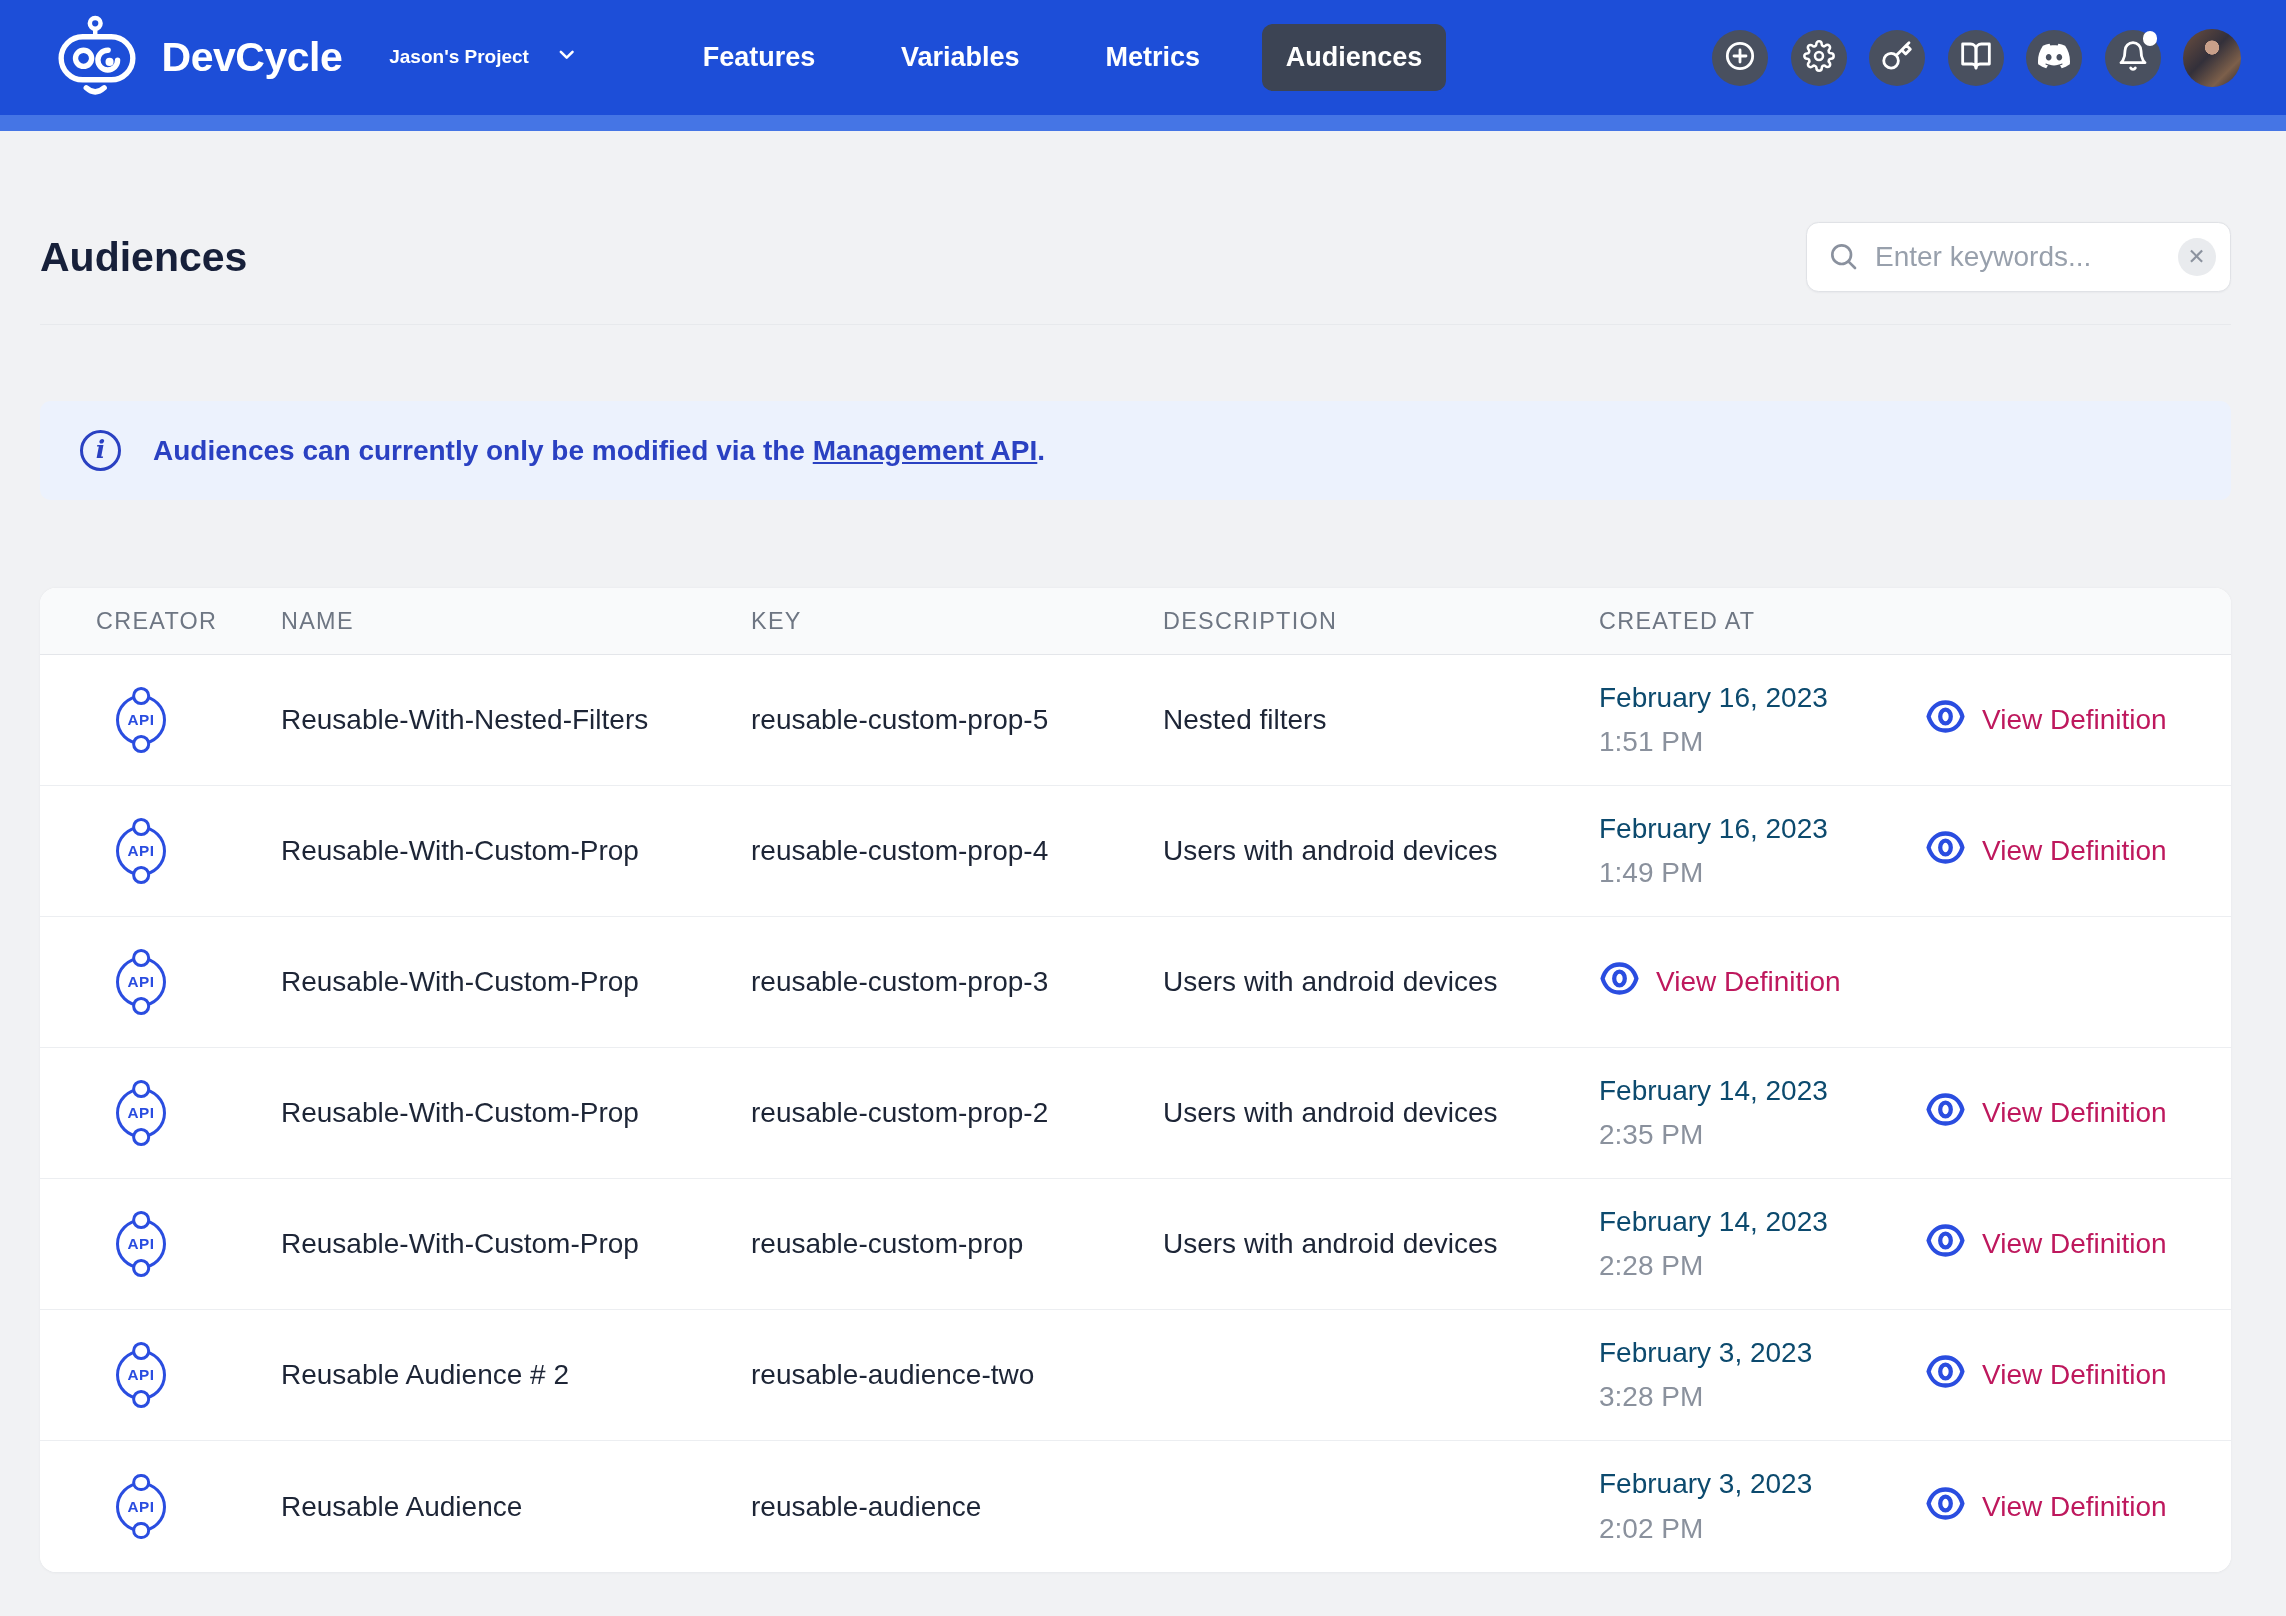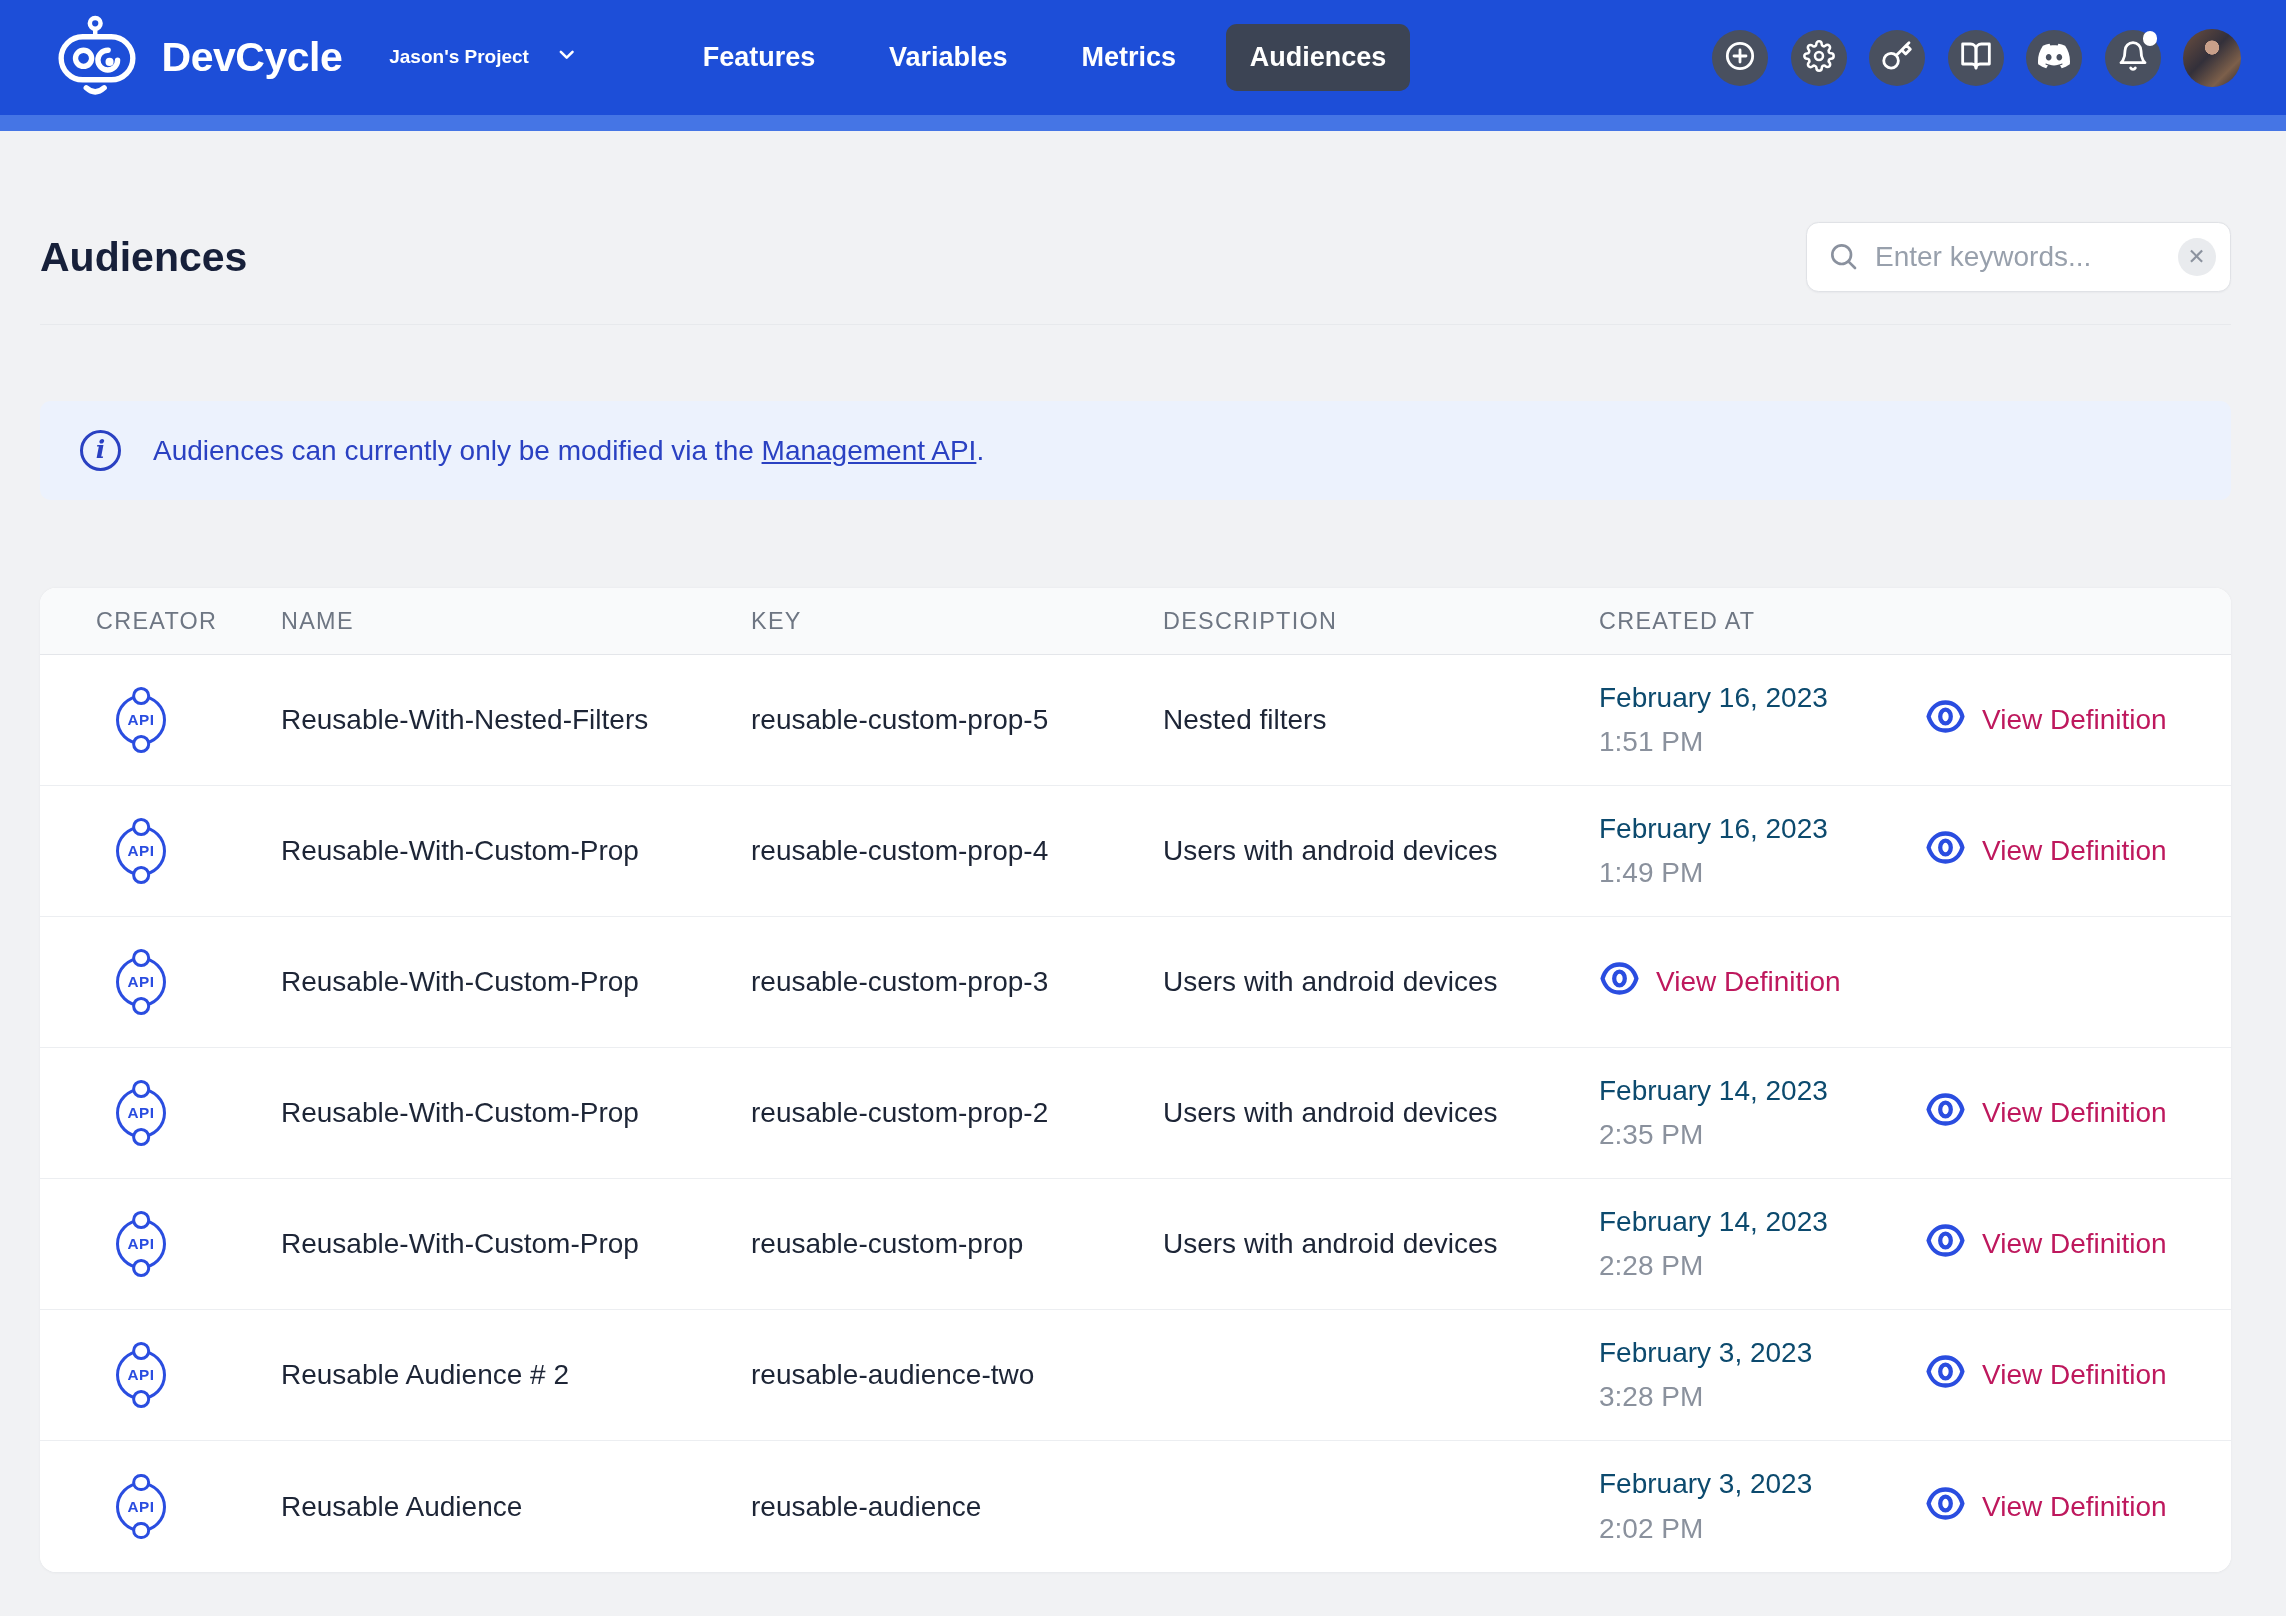--- a/index.html
+++ b/index.html
@@ -17,21 +17,21 @@
     padding:0 45px 0 54px;
   }
   .brand { display:flex; align-items:center; gap:21.6px; }
   .brand-text { color:#ffffff; font-size:41px; font-weight:bold; letter-spacing:-0.5px; }
   .project-selector {
     display:flex; align-items:center; gap:26px;
     background:none; border:none; cursor:pointer;
     color:#ffffff; font-family:inherit; font-size:19px; font-weight:600;
     margin-left:47px;
   }
-  nav.main-nav { display:flex; align-items:center; margin-left:74px; gap:0; }
+  nav.main-nav { display:flex; align-items:center; margin-left:74px; gap:12px; }
   .nav-item {
     color:#ffffff; font-size:27px; font-weight:600; text-decoration:none;
     padding:18px 23.4px; margin-left:27px; border-radius:10.8px; cursor:pointer;
     white-space:nowrap;
   }
   .nav-item.active { background:#3c4454; }
   .nav-actions { margin-left:auto; display:flex; align-items:center; gap:22.5px; }
   .icon-btn {
     width:56px; height:56px; border-radius:50%;
     background:#49505f; border:none; cursor:pointer;
@@ -84,21 +84,21 @@
     background:#ecf2fd;
     display:flex; align-items:center; padding:0 40px; gap:32px;
   }
   .info-icon {
     flex:none; width:41px; height:41px; border-radius:50%;
     border:3.6px solid #2a41c2; color:#2a41c2;
     display:flex; align-items:center; justify-content:center;
     font-family:"DejaVu Serif", serif; font-style:italic; font-weight:bold; font-size:25px;
     padding-bottom:1.8px;
   }
-  .banner p { font-size:28px; color:#2a41c2; }
+  .banner p { font-size:28px; color:#2a41c2;font-weight:bold; }
   .banner a { color:#2a41c2; text-decoration:underline; cursor:pointer; }
 
   
   .table-card {
     margin-top:88px; width:2191px; background:#ffffff;
     border-radius:16px; overflow:visible;
     box-shadow:0 0.9px 2.7px rgba(20,30,60,0.05);
   }
   .tgrid {
     display:grid;

